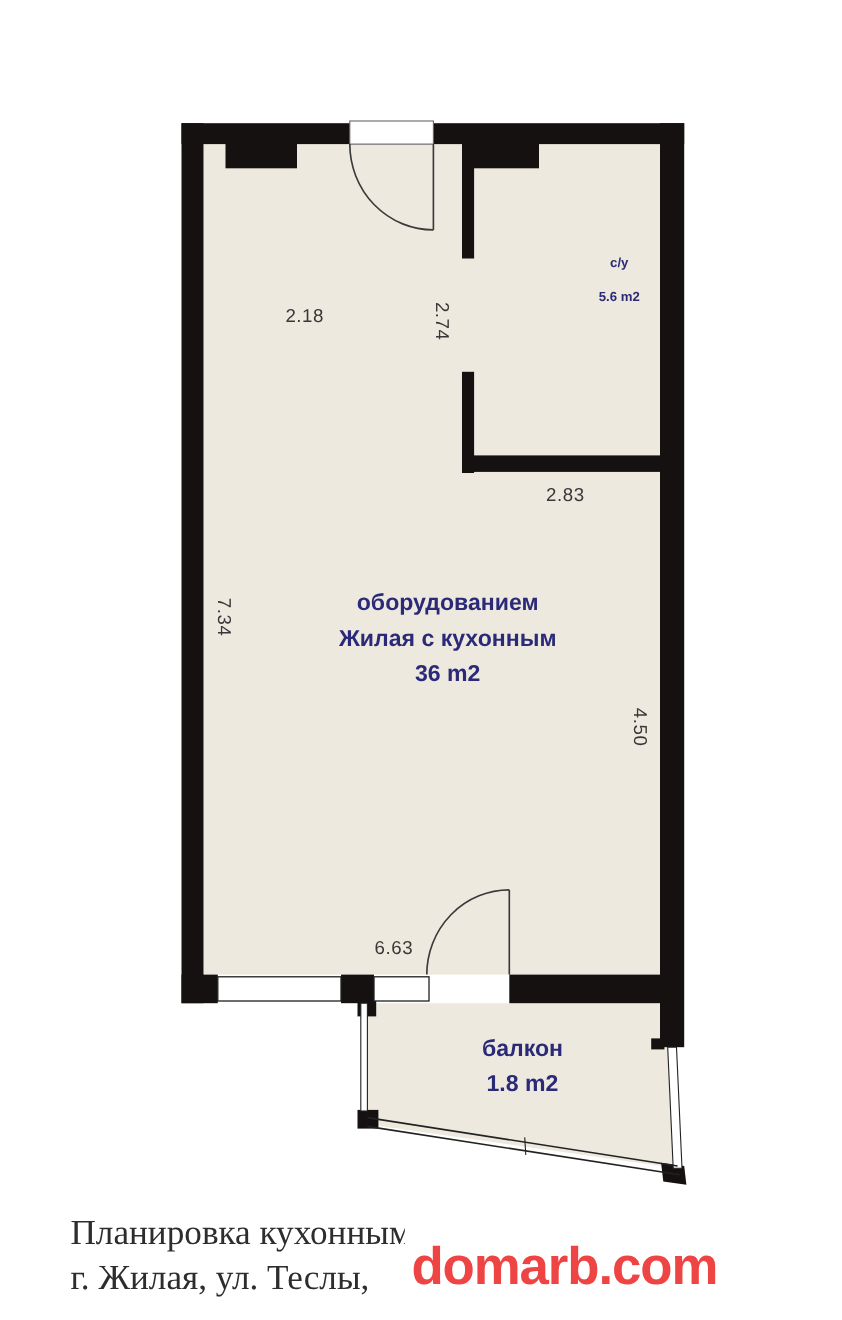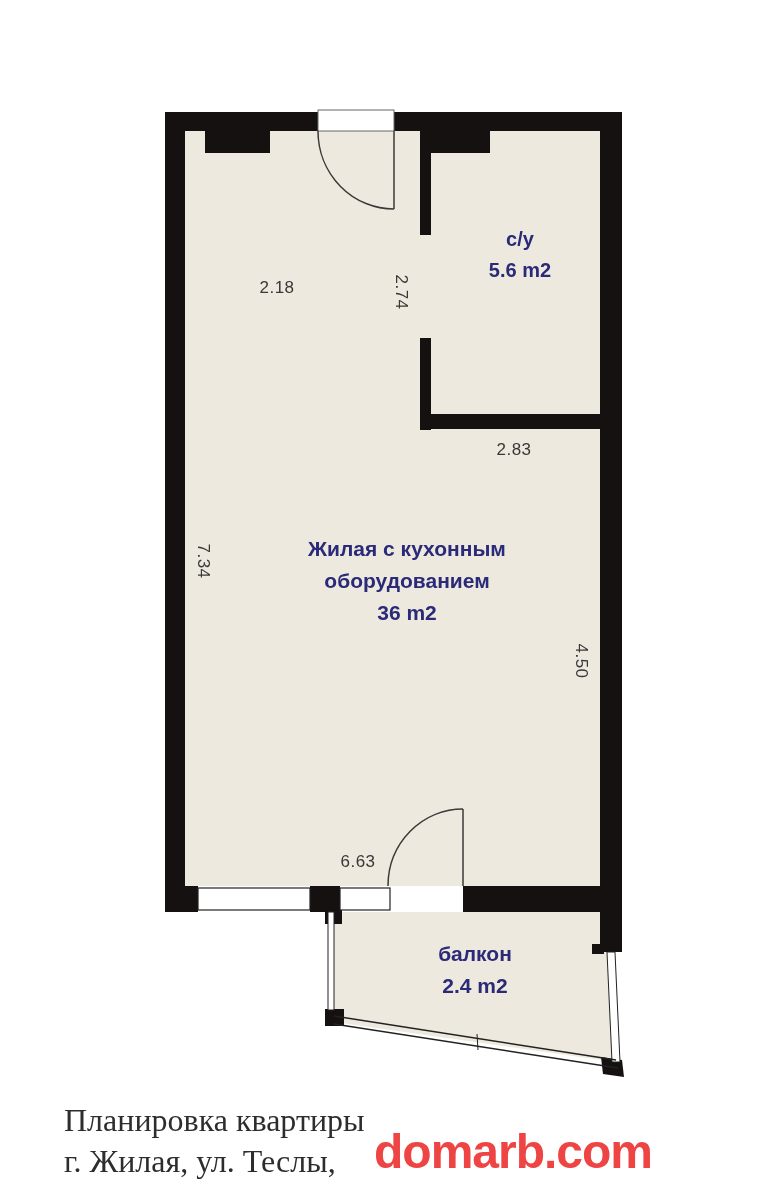--- a/index.html
+++ b/index.html
@@ -3,21 +3,21 @@
 <meta charset="utf-8">
 <style>
   html,body{margin:0;padding:0;background:#ffffff;}
   .stage{position:relative;width:765px;height:1200px;background:#ffffff;overflow:hidden;
          font-family:"Liberation Sans",sans-serif;}
   .stage svg{position:absolute;left:0;top:0;}
   .lbl{position:absolute;transform:translate(-50%,-50%);white-space:nowrap;}
   .dim{font-size:17px;color:#383838;letter-spacing:.5px;}
   .vdim{transform:translate(-50%,-50%) rotate(90deg);}
   .room{color:#2a2a78;font-weight:bold;text-align:center;}
-  .room-sm{font-size:20px;line-height:31px;}
+  .room-sm{font-size:12px;line-height:31px;margin-left:43px;}
   .room-lg{font-size:21px;line-height:32px;}
   .caption{position:absolute;left:64px;color:#2d2d2d;
            font-family:"Liberation Serif",serif;font-size:32px;white-space:nowrap;}
   .wm-box{position:absolute;left:368px;top:1096px;width:397px;height:104px;background:#ffffff;}
   .wm-text{position:absolute;left:374px;top:1128px;line-height:1;
            font-size:48px;font-weight:bold;letter-spacing:-1px;color:#ef4444;white-space:nowrap;}
 </style>
 </head>
 <body>
 
@@ -76,29 +76,29 @@
   <div class="lbl dim vdim" style="left:203px;top:561px;">7.34</div>
   <div class="lbl dim vdim" style="left:581px;top:661px;">4.50</div>
   <div class="lbl dim" style="left:358px;top:862px;">6.63</div>
 
   <div class="lbl room room-sm" style="left:520px;top:255px;">
     <div>с/у</div>
     <div>5.6 m2</div>
   </div>
 
   <div class="lbl room room-lg" style="left:407px;top:581px;">
+    <div>оборудованием</div>
     <div>Жилая с кухонным</div>
-    <div>оборудованием</div>
     <div>36 m2</div>
   </div>
 
   <div class="lbl room room-lg" style="left:475px;top:970px;">
     <div>балкон</div>
-    <div>2.4 m2</div>
+    <div>1.8 m2</div>
   </div>
 
-  <div class="caption" style="top:1102px;">Планировка квартиры</div>
+  <div class="caption" style="top:1102px;">Планировка кухонным</div>
   <div class="caption" style="top:1143px;">г. Жилая, ул. Теслы,</div>
 
   <div class="wm-box"></div>
   <div class="wm-text">domarb.com</div>
 
 </div>
 
 </body></html>

